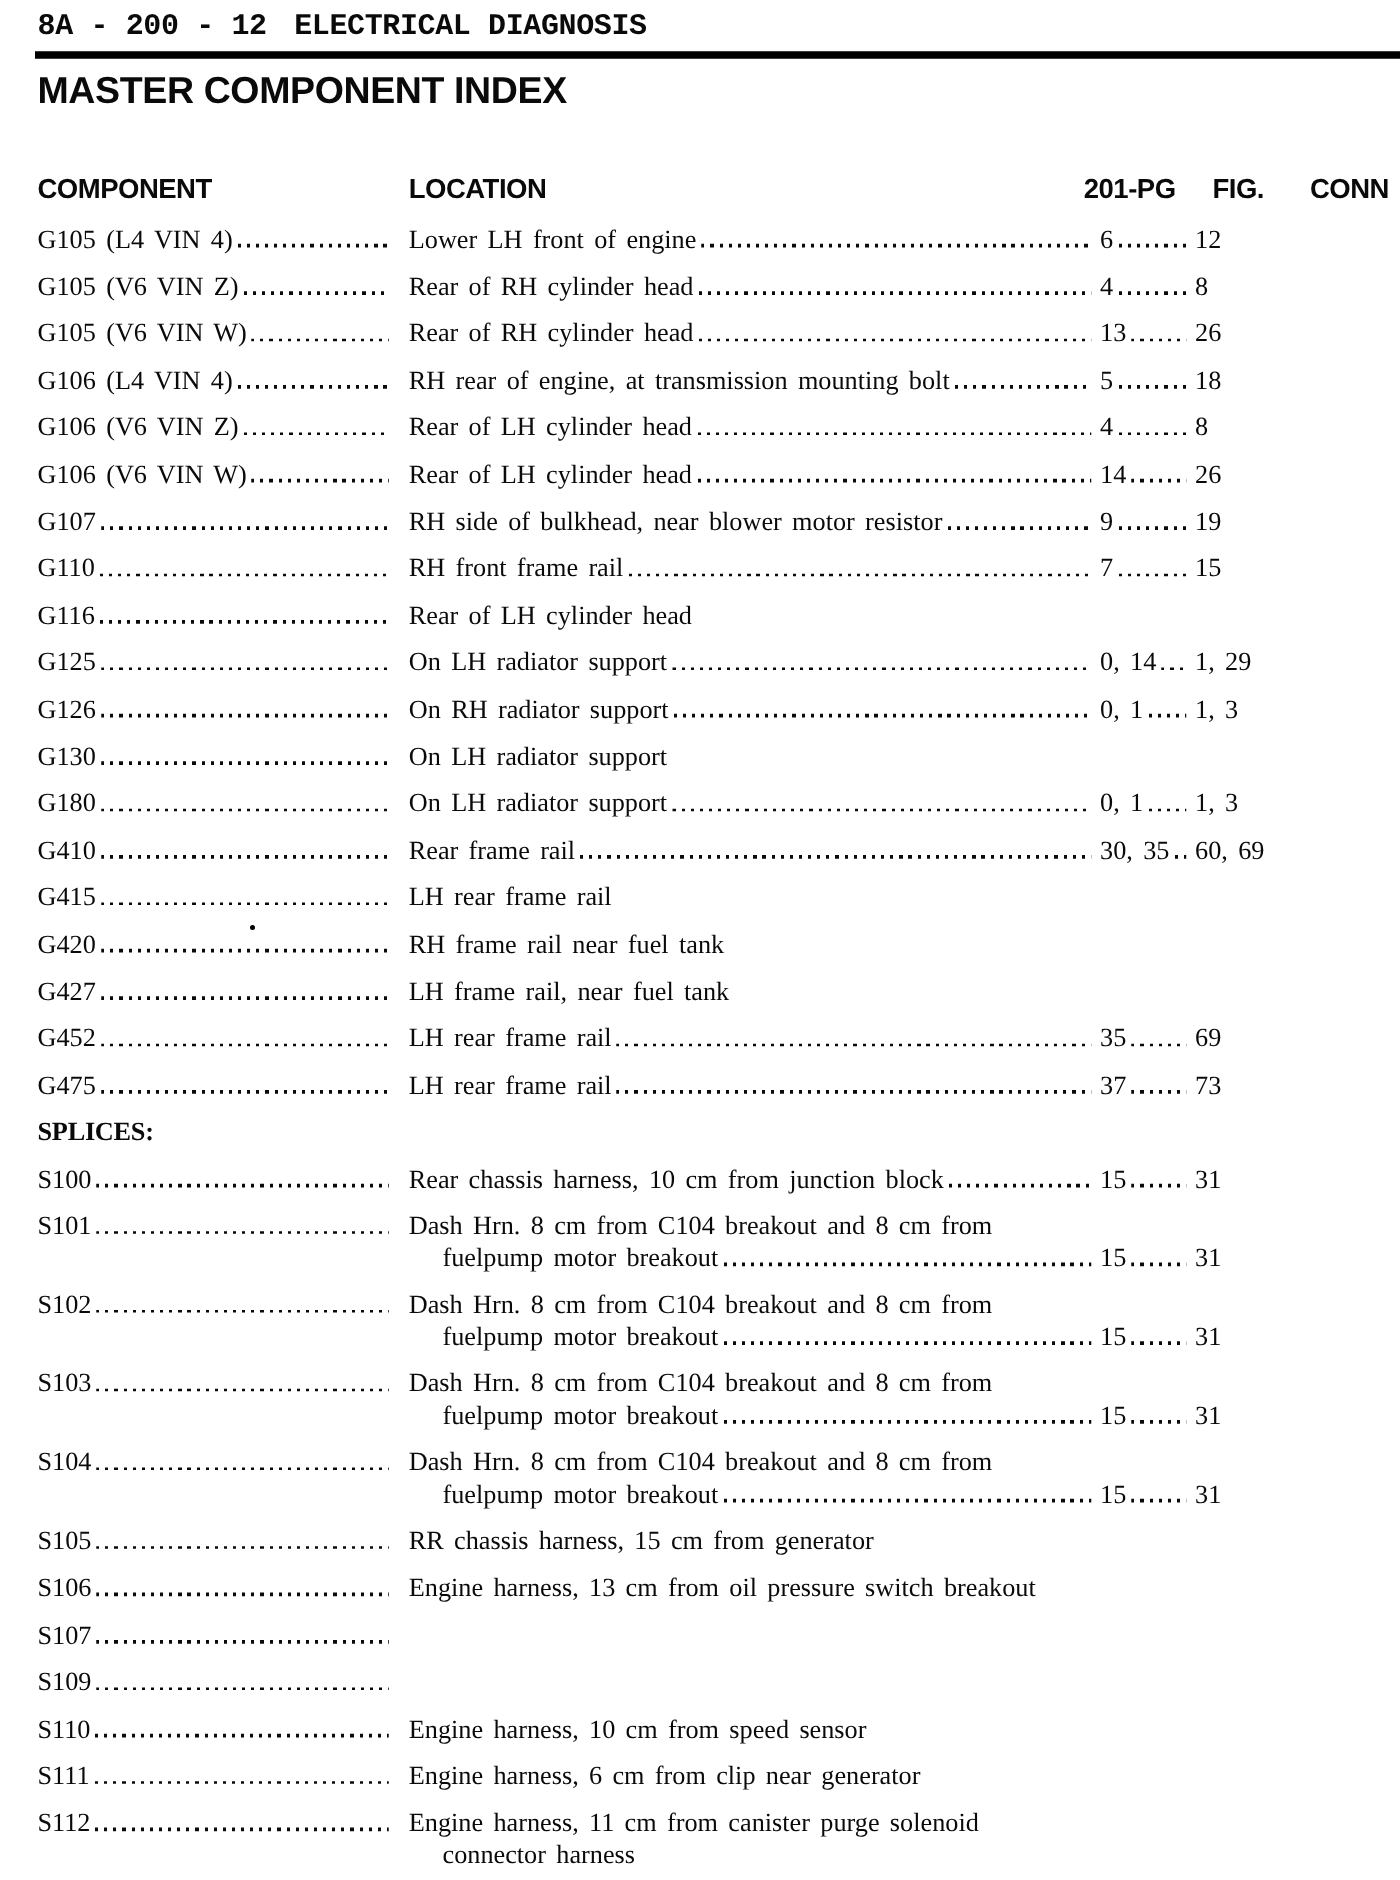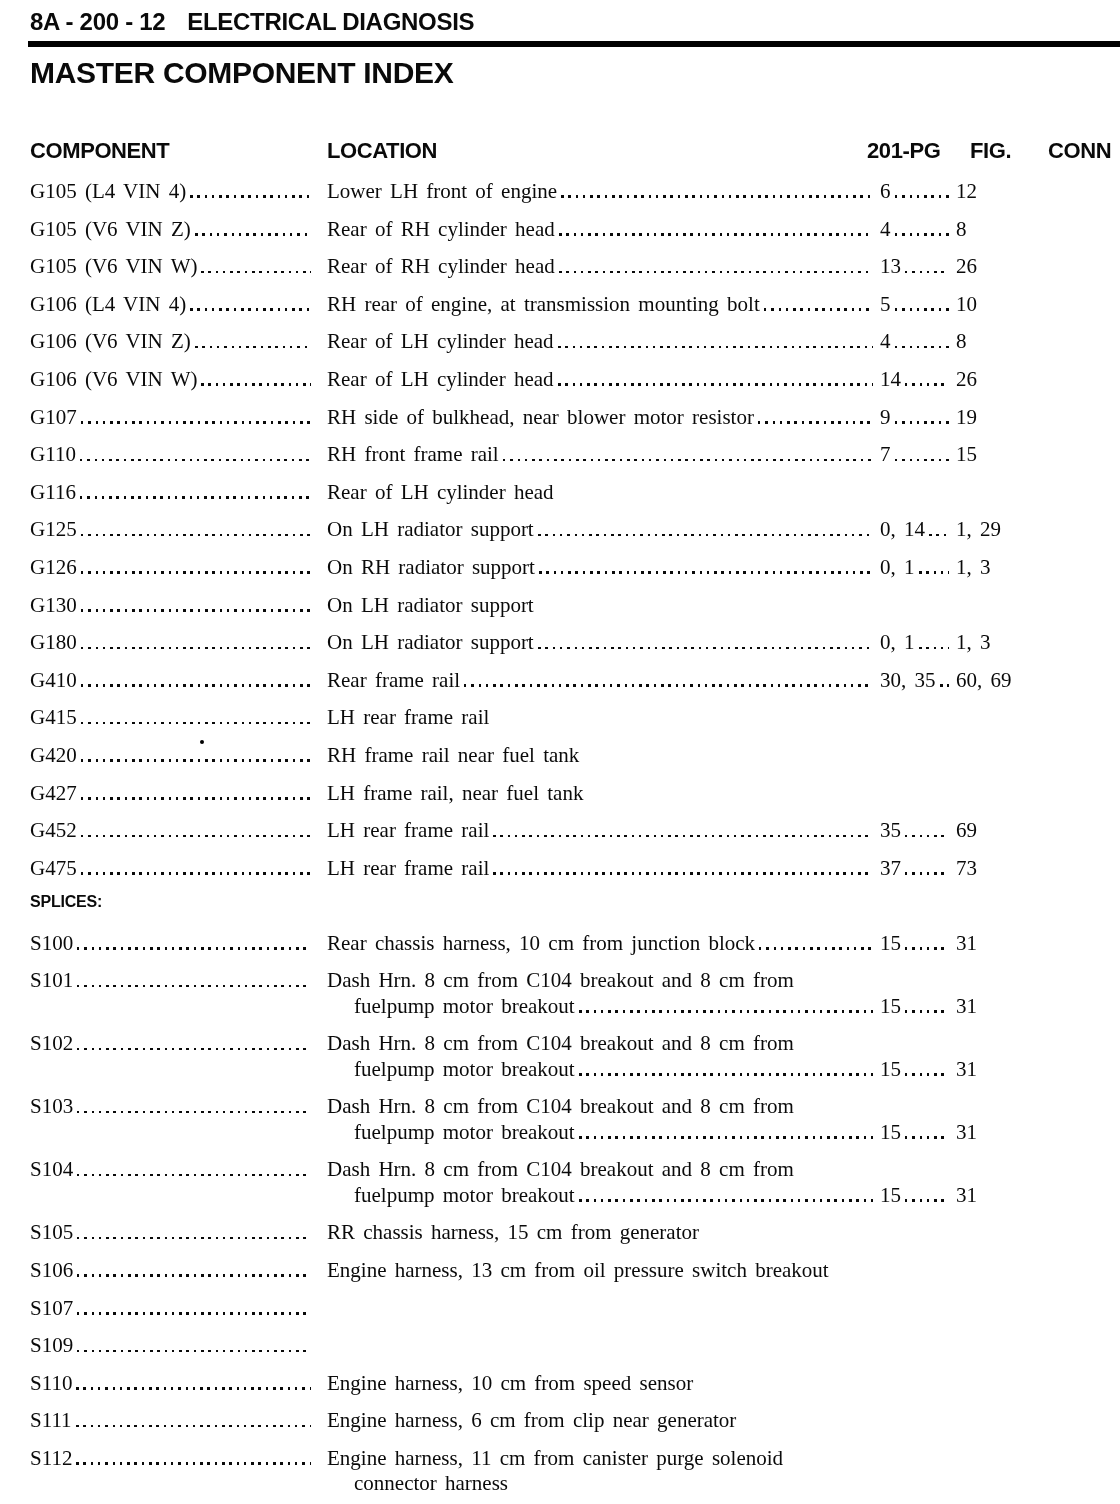--- a/index.html
+++ b/index.html
@@ -10,21 +10,21 @@
   }
   .page {
     position: relative;
     width: 1120px; height: 1504px;
     box-sizing: border-box;
     padding: 8px 8px 0 30px;
     font-family: "Liberation Serif", serif;
   }
   
   .topline {
-    font-family: Liberation Sans, sans-serif;
+    font-family: Liberation Mono, monospace;
     font-weight: bold;
     font-size: 24px;
     letter-spacing: -0.3px;
     line-height: 28px;
     white-space: nowrap;
   }
   .topline .sec { margin-left: 22px; }
   .rule {
     height: 6px;
     background: #000;
@@ -73,23 +73,23 @@
     margin-top: 48px;
     margin-bottom: 15px;
     height: 26px;
     word-spacing: 0;
   }
   .colhead .off3 { margin-left: -13px; }
   .colhead .off4 { margin-left: 14px; }
   .colhead .off5 { margin-left: 16px; }
   
   .splices-head {
-    font-family: Liberation Sans, sans-serif;
+    font-family: Liberation Serif, serif;
     font-weight: bold;
-    font-size: 16px;
+    font-size: 21px;
     letter-spacing: -0.2px;
     word-spacing: 0;
   }
   .nowrap { white-space: nowrap; }
   .artifact-dot {
     position: absolute;
     left: 200px; top: 740px;
     width: 4px; height: 4px;
     background: #000;
     border-radius: 50%;
@@ -186,21 +186,21 @@
         </div>
         <div class="cell c2">
           <span class="nowrap">RH rear of engine, at transmission mounting bolt</span>
           <div class="leader"></div>
         </div>
         <div class="cell c3">
           <span class="nowrap">5</span>
           <div class="leader"></div>
         </div>
         <div class="cell c4">
-          <span class="nowrap">10</span>
+          <span class="nowrap">18</span>
         </div>
         <div class="cell c5"></div>
       </div>
       <div class="line">
         <div class="cell c1">
           <span class="nowrap">G106 (V6 VIN Z)</span>
           <div class="leader"></div>
         </div>
         <div class="cell c2">
           <span class="nowrap">Rear of LH cylinder head</span>

